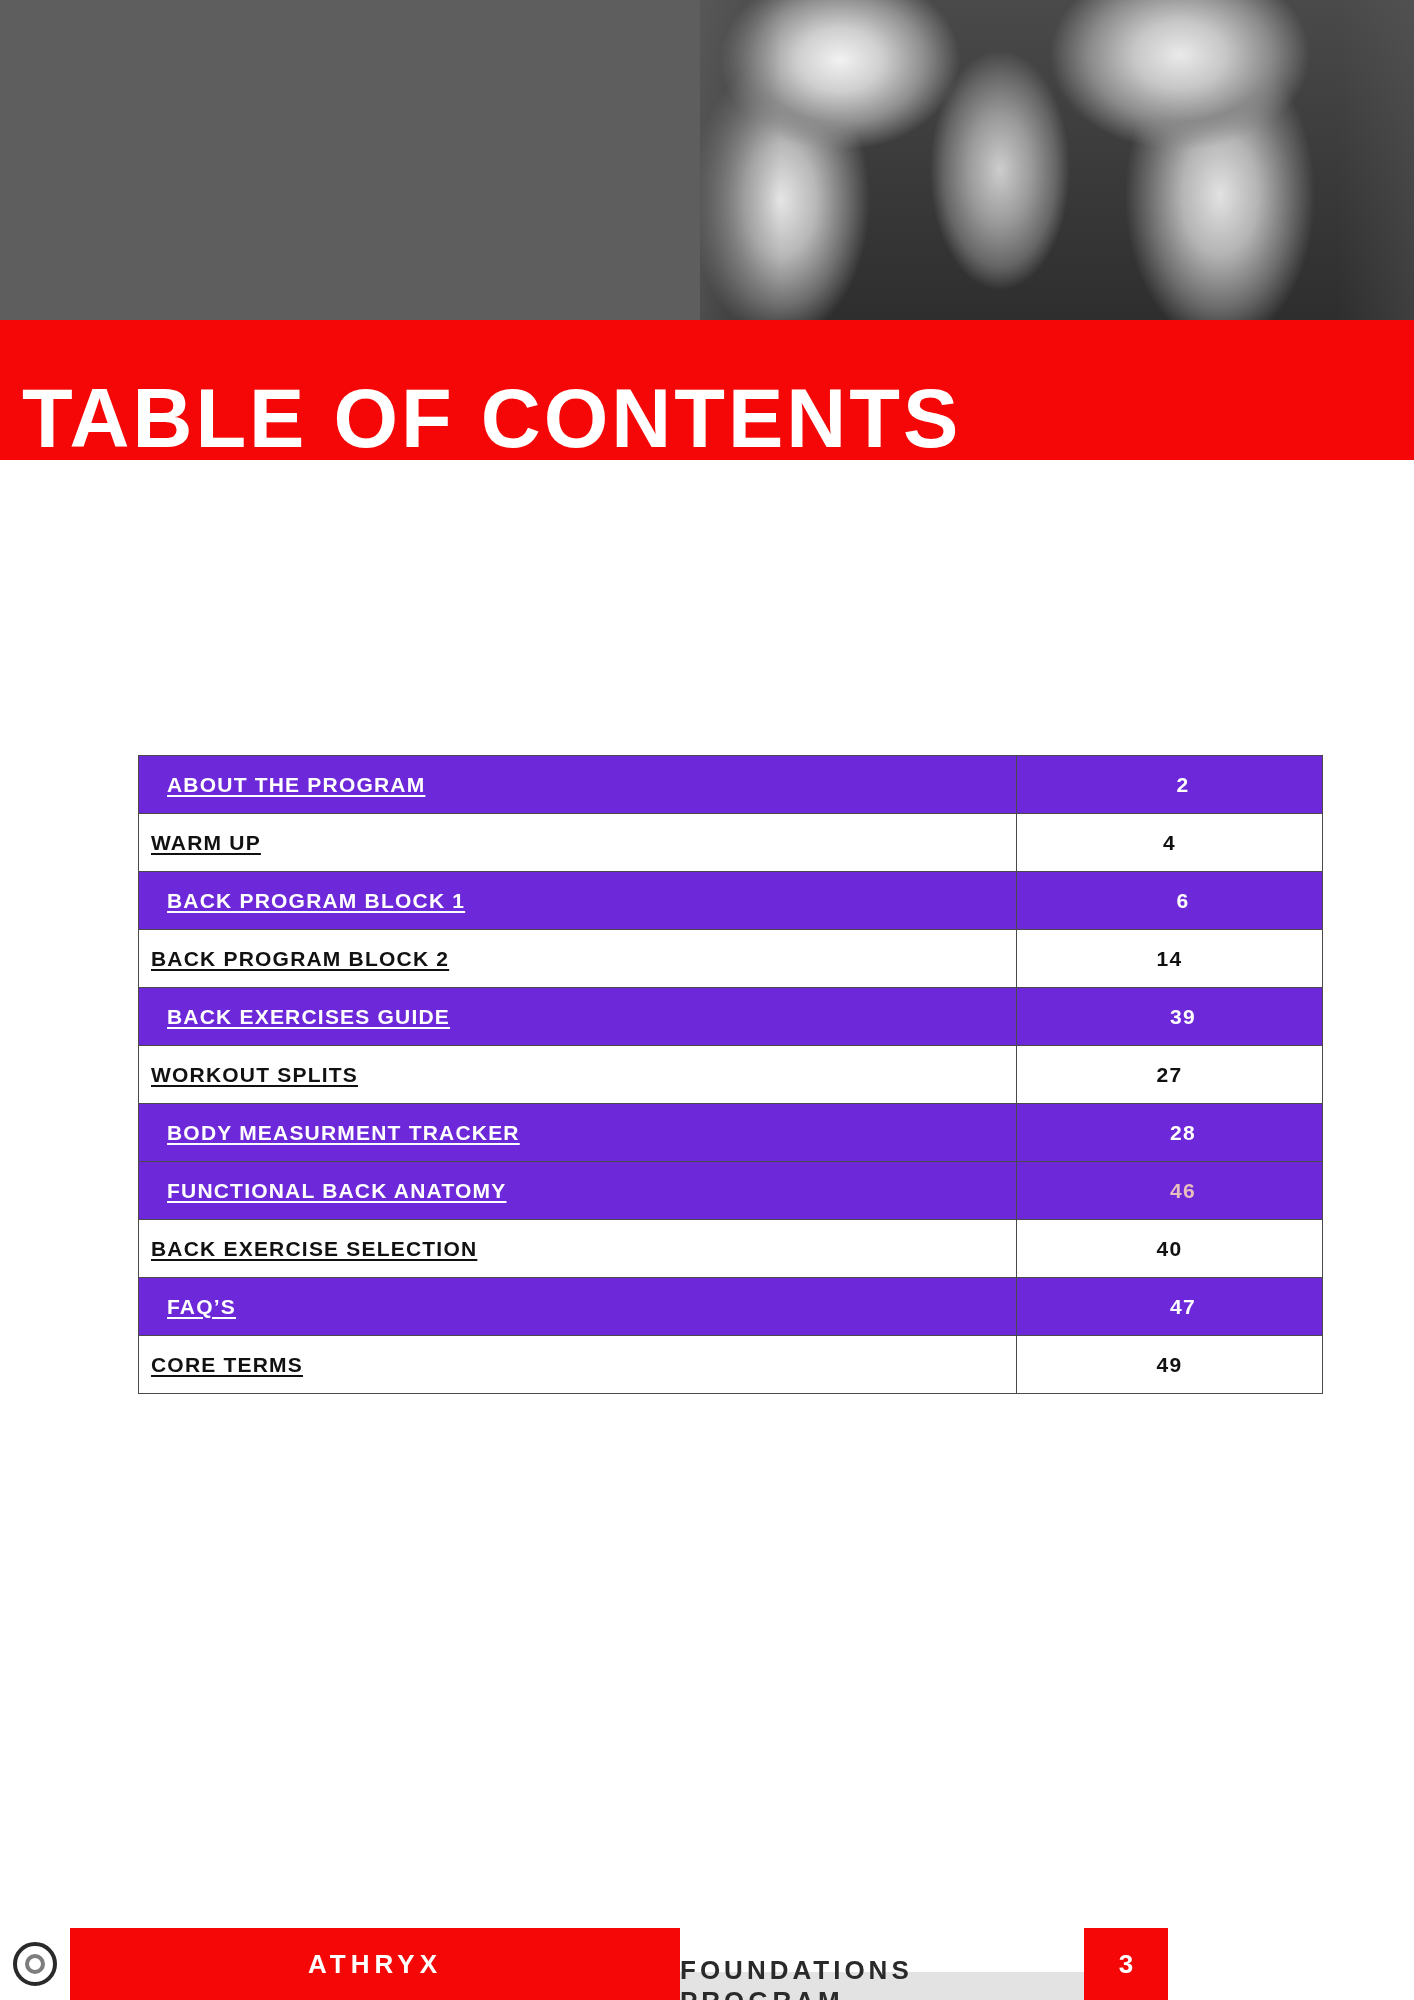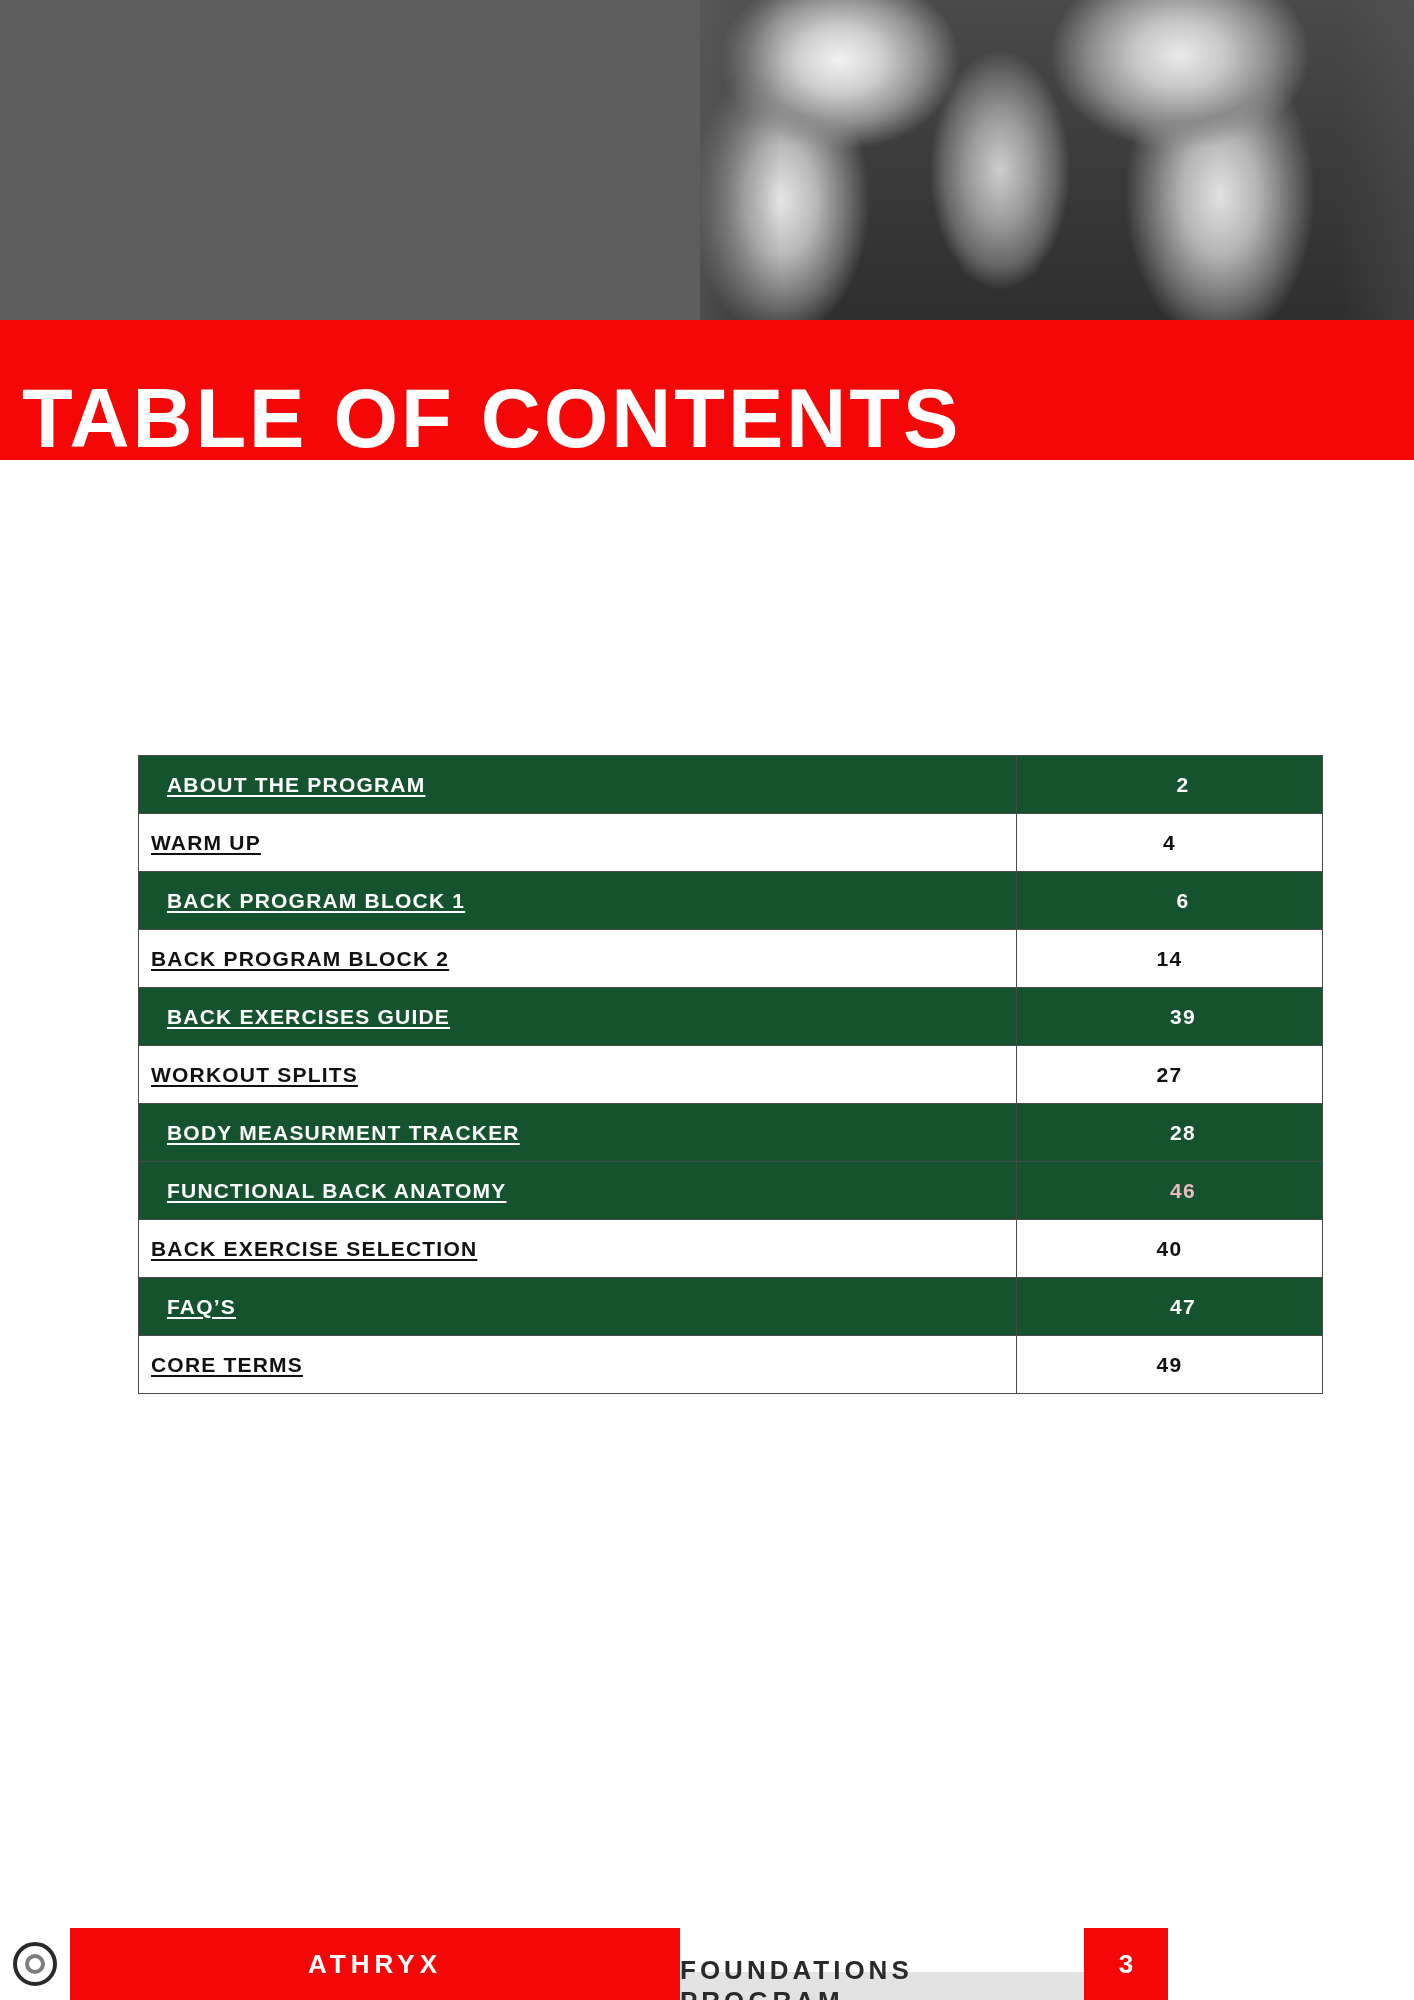--- a/index.html
+++ b/index.html
@@ -104,21 +104,21 @@
   td.label span.u {
     text-decoration: underline;
     text-underline-offset: 3px;
   }
   td.page {
     text-align: center;
     width: 276px;
     color: #111111;
   }
   tr.red td {
-    background: #14532d;
+    background: #6d28d9;
     padding-left: 28px;
   }
   tr.red td.label { color: #ffffff; }
   tr.red td.page  { color: #ffffff; }
   tr.white td {
     background: #ffffff;
     margin-left: 13px;
   }
   tr.red td.page.dim { color: #e8bdbd; }
 

